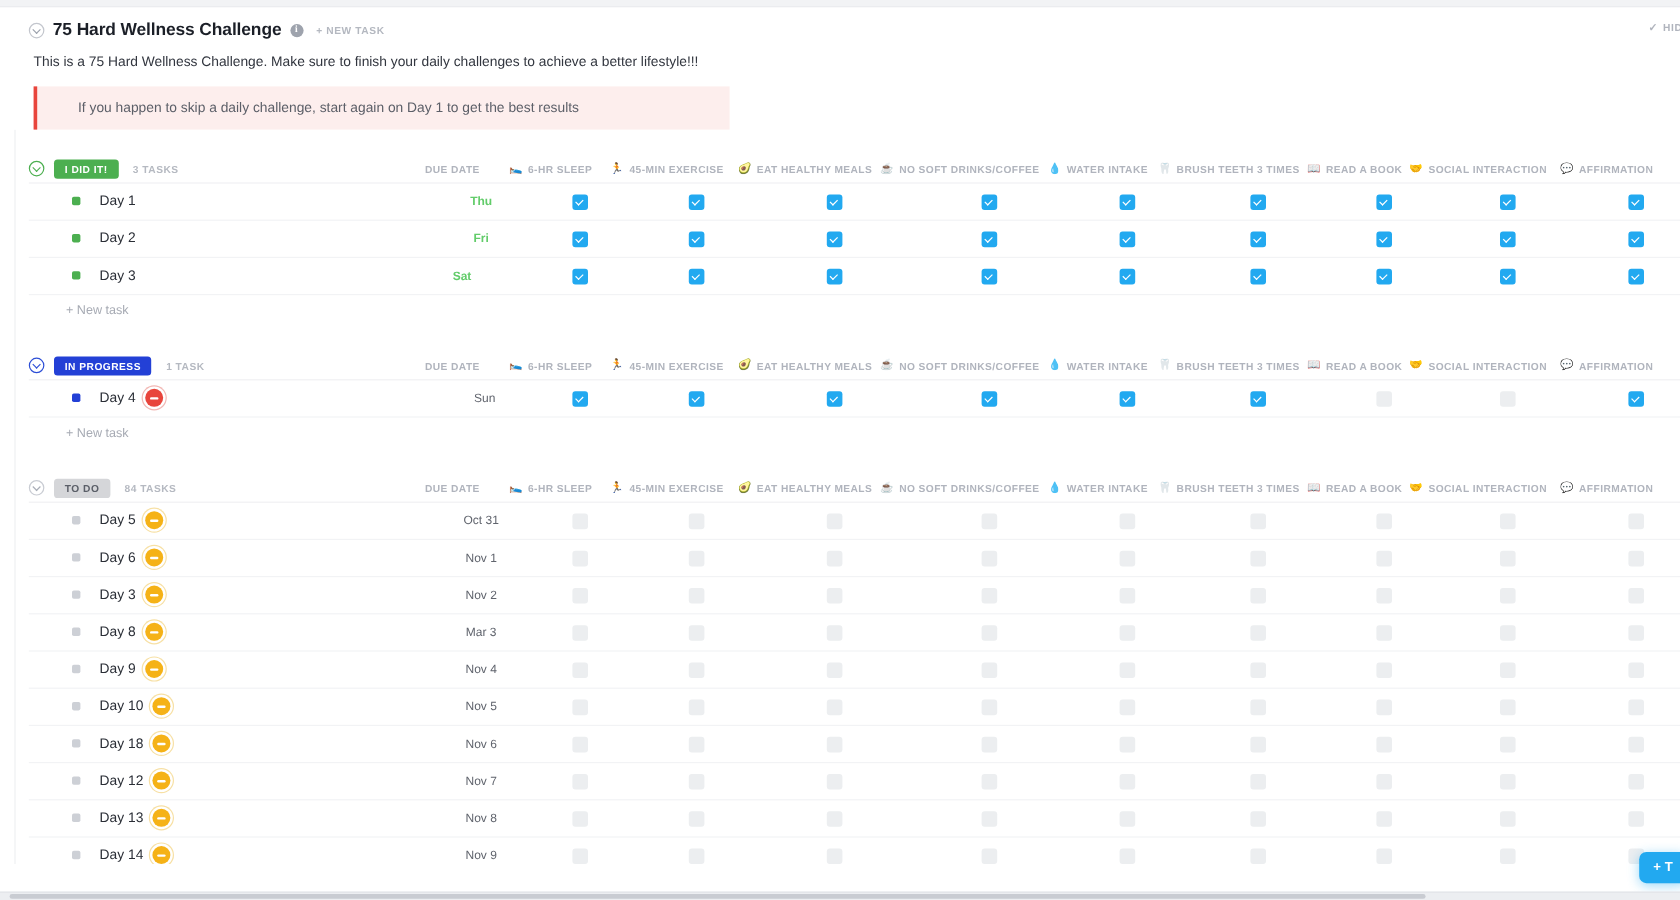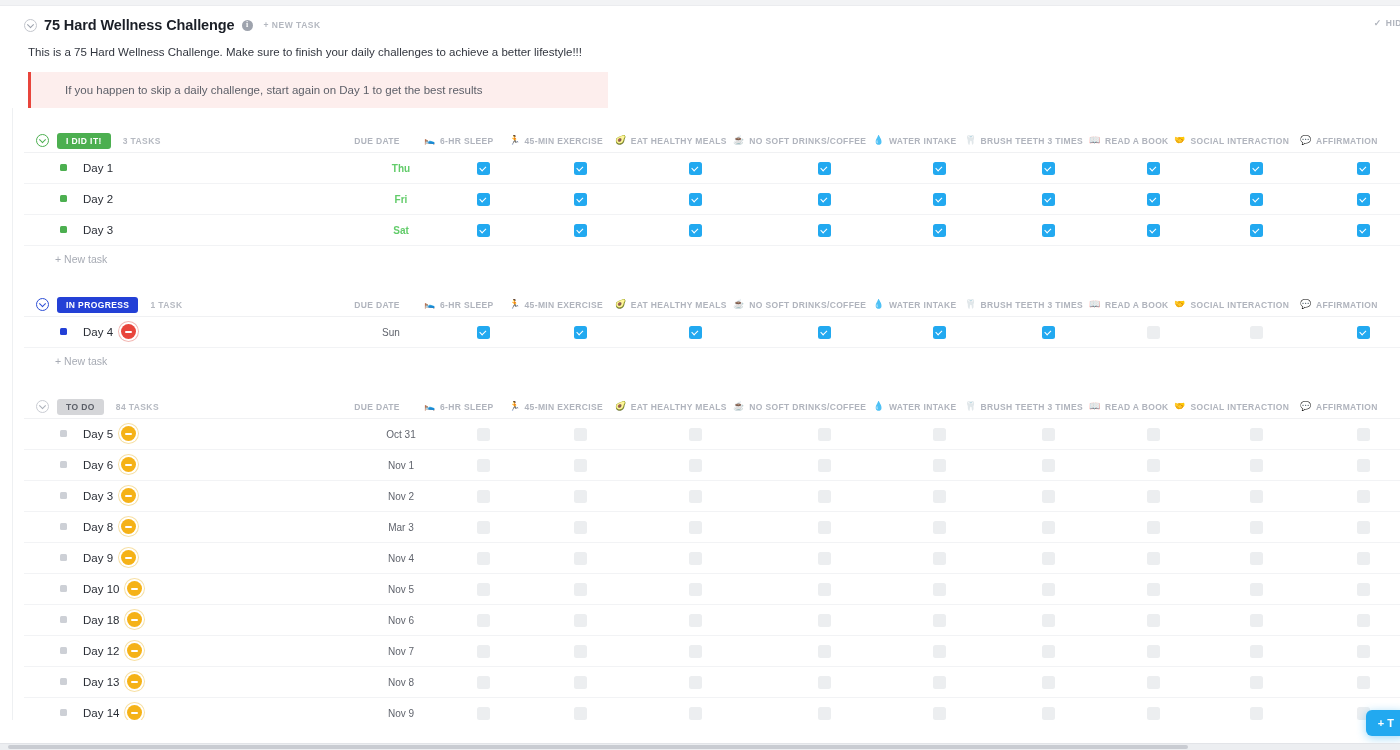--- a/index.html
+++ b/index.html
@@ -124,21 +124,21 @@
     color: #5c5f68;
   }
 
   
   .group { margin-top: 22px; }
 
   .group-header {
     display: flex;
     align-items: center;
     height: 22px;
-    padding-left: 36px;
+    padding-left: 24px;
     position: relative;
   }
 
   .status-badge {
     font-size: 8.5px;
     font-weight: bold;
     letter-spacing: 0.4px;
     color: #fff;
     padding: 4px 9px 3px 9px;
     border-radius: 3px;
@@ -456,21 +456,21 @@
               <div class="cell" style="left:1172px;width:120px;">
                 <span class="cb on"></span>
               </div>
               <div class="cell" style="left:1279px;width:120px;">
                 <span class="cb on"></span>
               </div>
             </div>
             <div class="row">
               <span class="row-bullet bullet-green"></span>
               <span class="row-name">Day 3</span>
-              <div class="cell" style="left:317px;width:120px;text-align:center;">
+              <div class="cell" style="left:301px;width:120px;text-align:center;">
                 <span class="due green">Sat</span>
               </div>
               <div class="cell" style="left:399px;width:120px;">
                 <span class="cb on"></span>
               </div>
               <div class="cell" style="left:496px;width:120px;">
                 <span class="cb on"></span>
               </div>
               <div class="cell" style="left:611px;width:120px;">
                 <span class="cb on"></span>
@@ -540,21 +540,21 @@
             <div class="col-head" style="left:1279px;width:120px;">
               <span class="ic">💬</span>
               <span>AFFIRMATION</span>
             </div>
           </div>
           <div class="rows">
             <div class="row">
               <span class="row-bullet bullet-blue"></span>
               <span class="row-name">Day 4</span>
               <span class="status-pill red"></span>
-              <div class="cell" style="left:307px;width:120px;">
+              <div class="cell" style="left:320px;width:120px;">
                 <span class="due ">Sun</span>
               </div>
               <div class="cell" style="left:399px;width:120px;">
                 <span class="cb on"></span>
               </div>
               <div class="cell" style="left:496px;width:120px;">
                 <span class="cb on"></span>
               </div>
               <div class="cell" style="left:611px;width:120px;">
                 <span class="cb on"></span>

